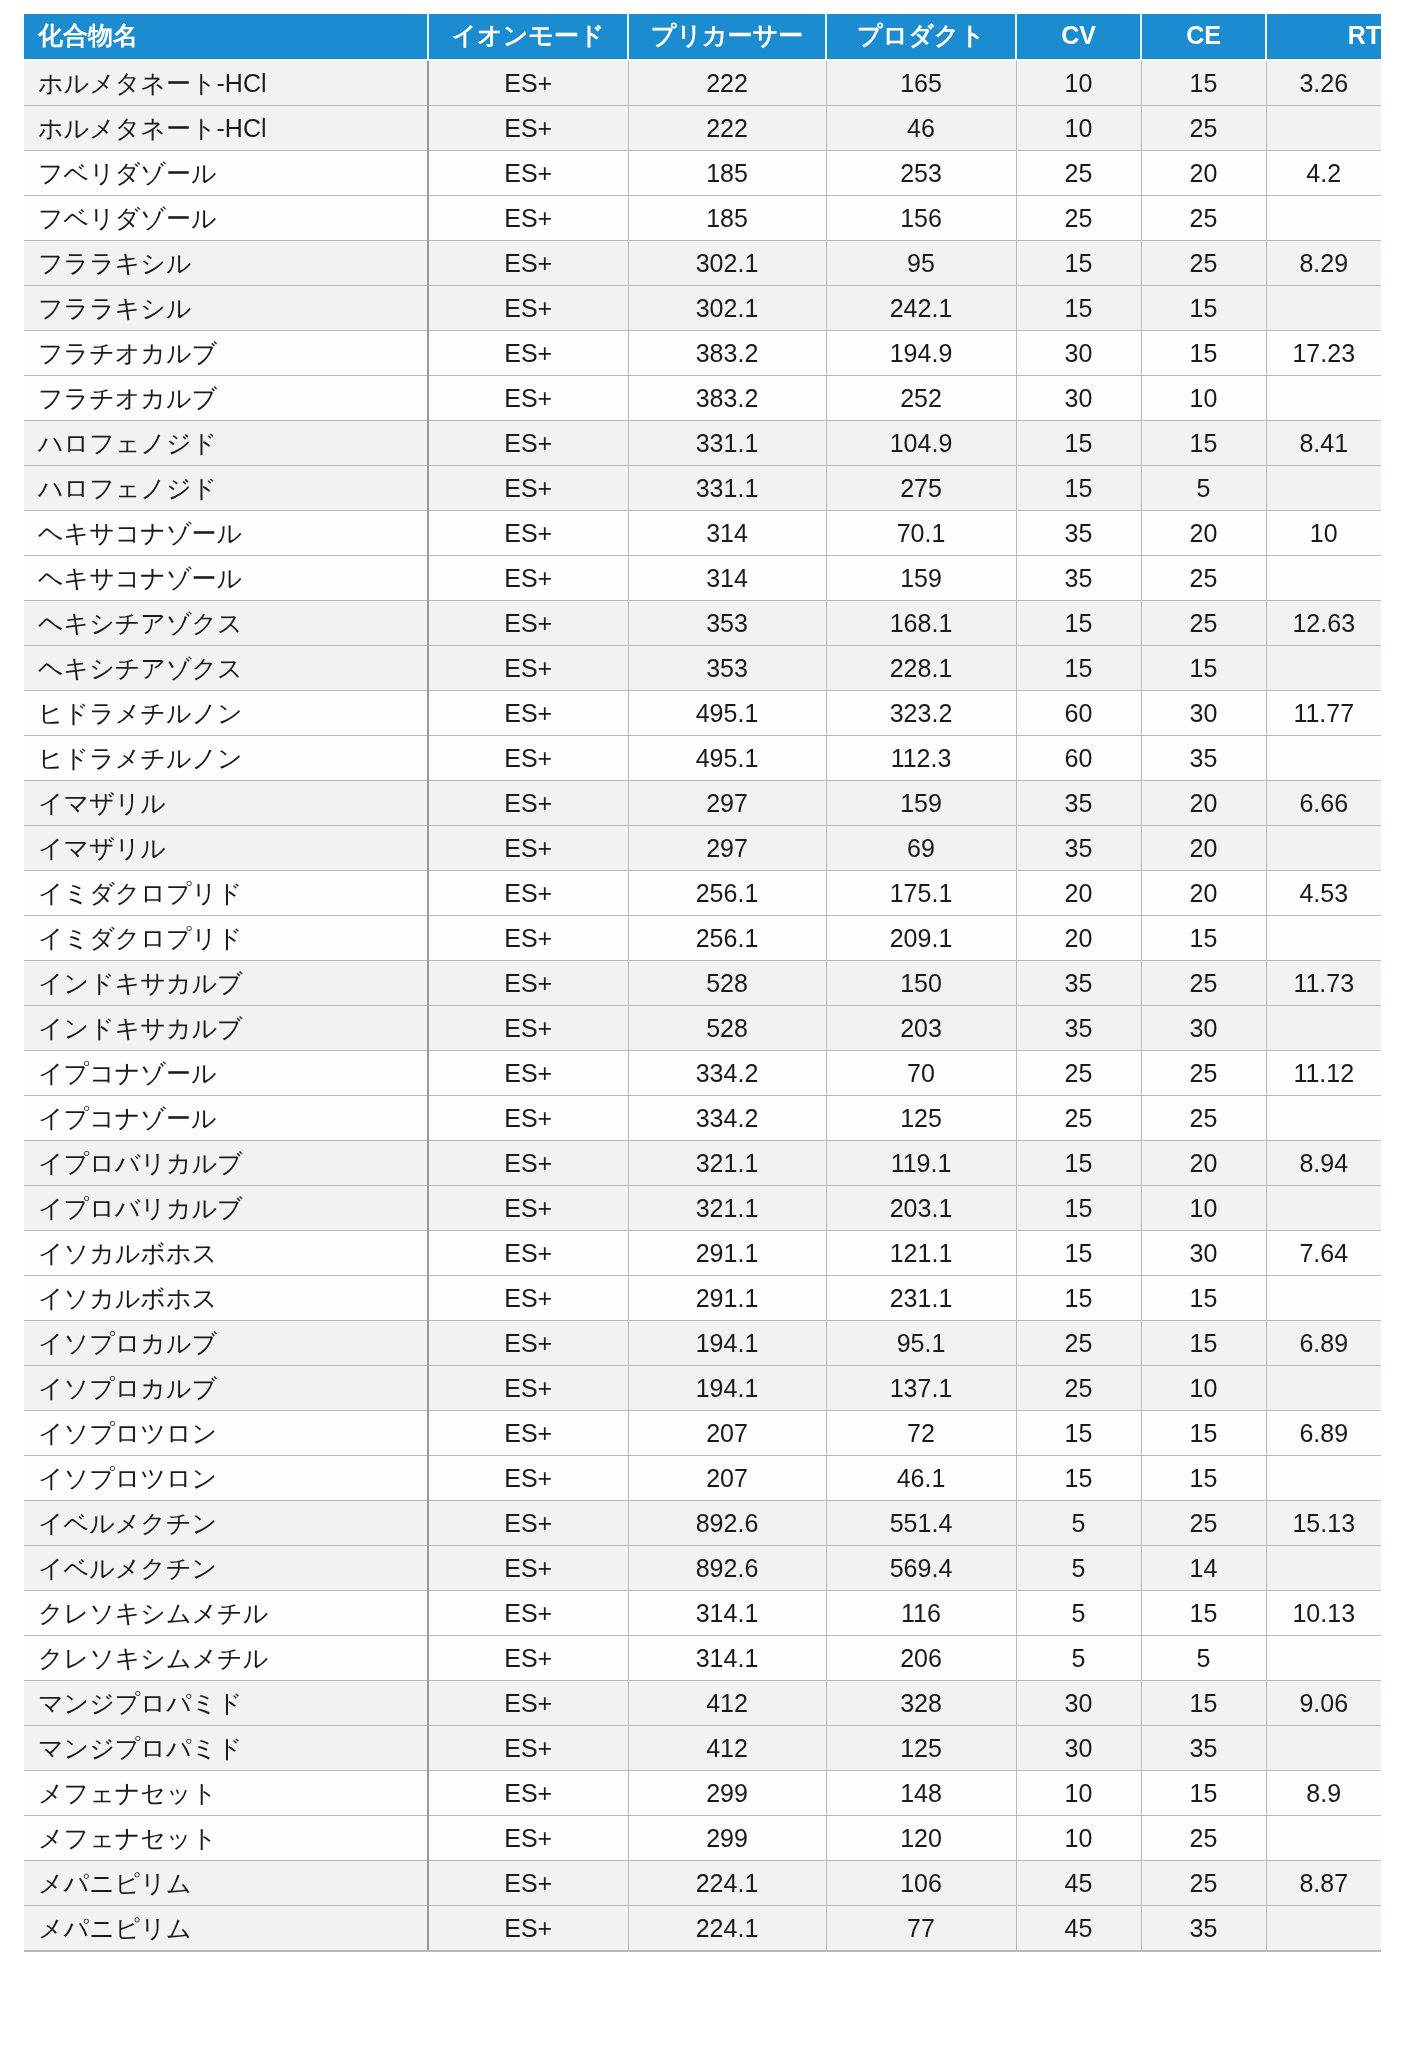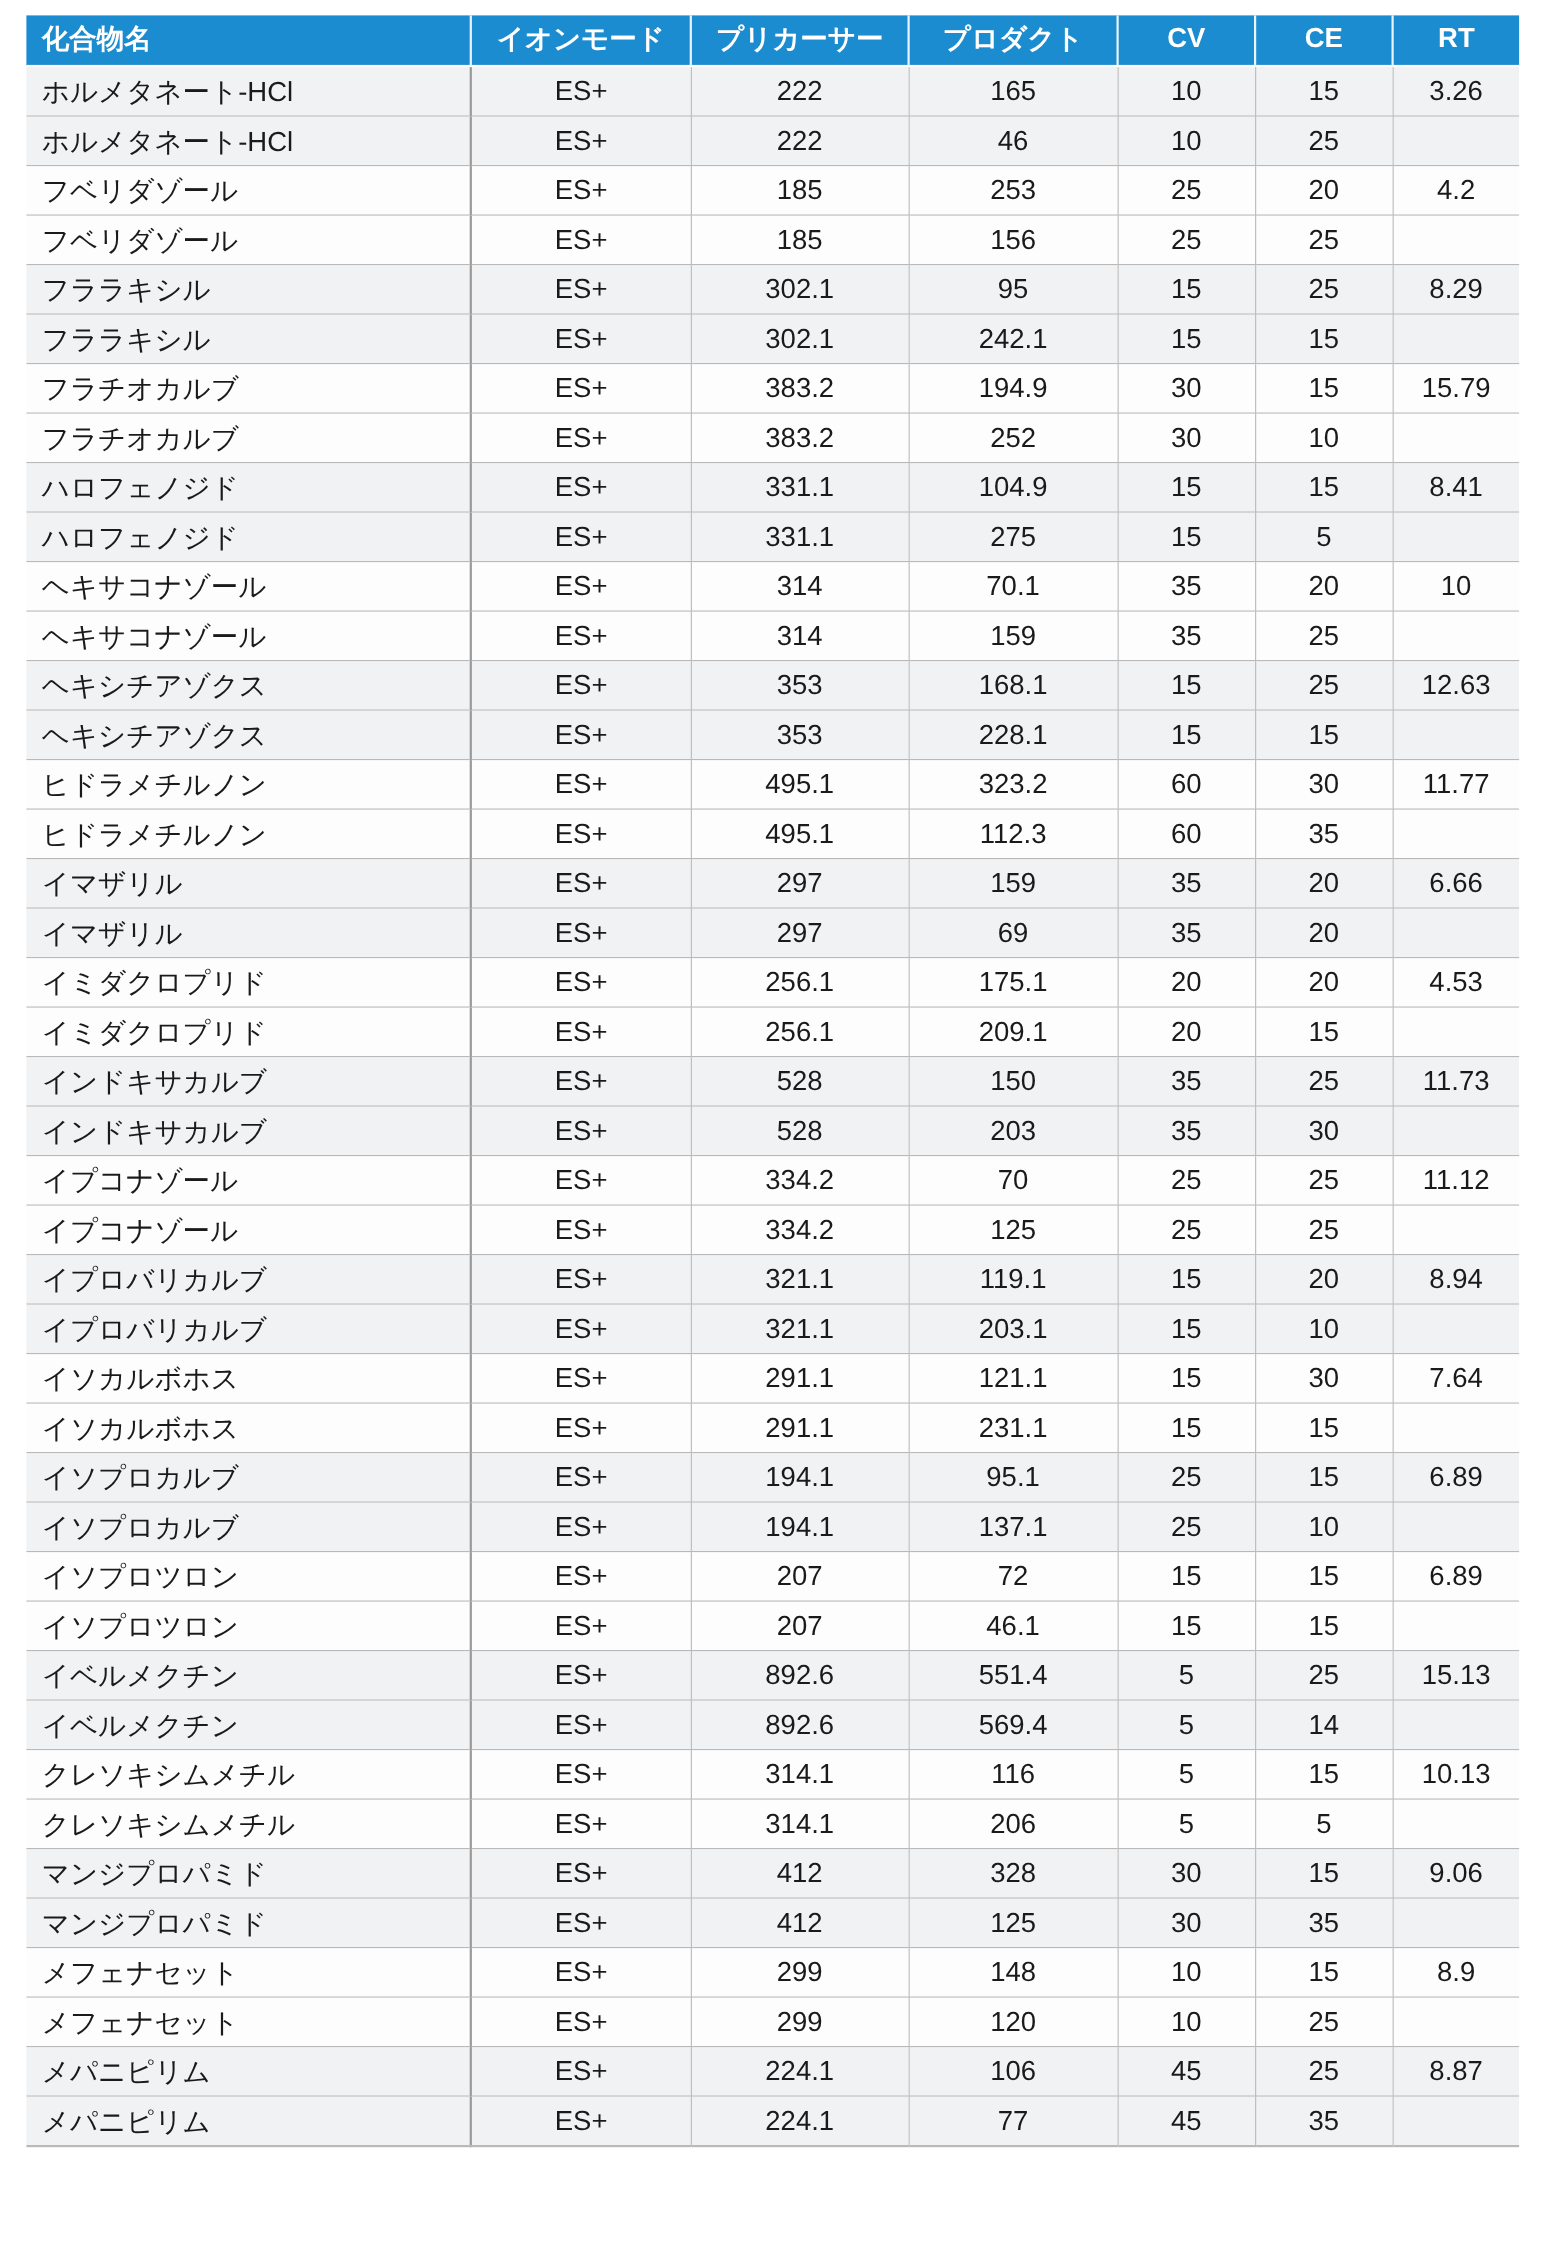--- a/index.html
+++ b/index.html
@@ -39,21 +39,21 @@
     font-size: 25px;
     font-weight: bold;
     height: 43px;
     padding: 0 0 2px 0;
     text-align: center;
     border-right: 2px solid #eaf4fb;
     border-bottom: 2px solid #ffffff;
     letter-spacing: 0px;
     white-space: nowrap;
   }
-  thead th:last-child { border-right: none; }
+  thead th:last-child { border-right: none; text-align: right; }
   thead th.h-name {
     text-align: left;
     padding-left: 14px;
   }
 
   tbody td {
     font-size: 25px;
     color: #1a1a1a;
     height: 44px;
     text-align: center;
@@ -154,21 +154,21 @@
           <td>15</td>
           <td class="t-rt"></td>
         </tr>
         <tr class="band-b">
           <td class="t-name">フラチオカルブ</td>
           <td>ES+</td>
           <td>383.2</td>
           <td>194.9</td>
           <td>30</td>
           <td>15</td>
-          <td class="t-rt">15.79</td>
+          <td class="t-rt">17.23</td>
         </tr>
         <tr class="band-b">
           <td class="t-name">フラチオカルブ</td>
           <td>ES+</td>
           <td>383.2</td>
           <td>252</td>
           <td>30</td>
           <td>10</td>
           <td class="t-rt"></td>
         </tr>

